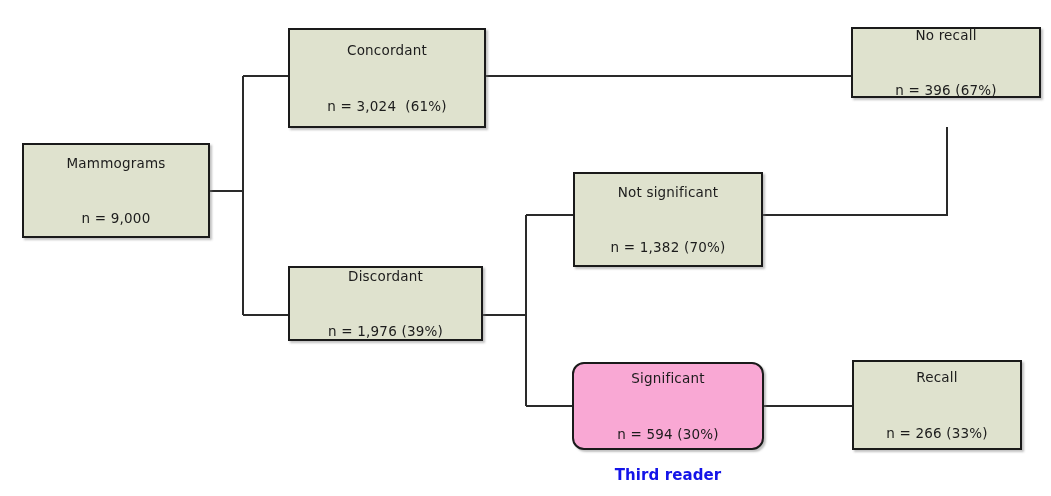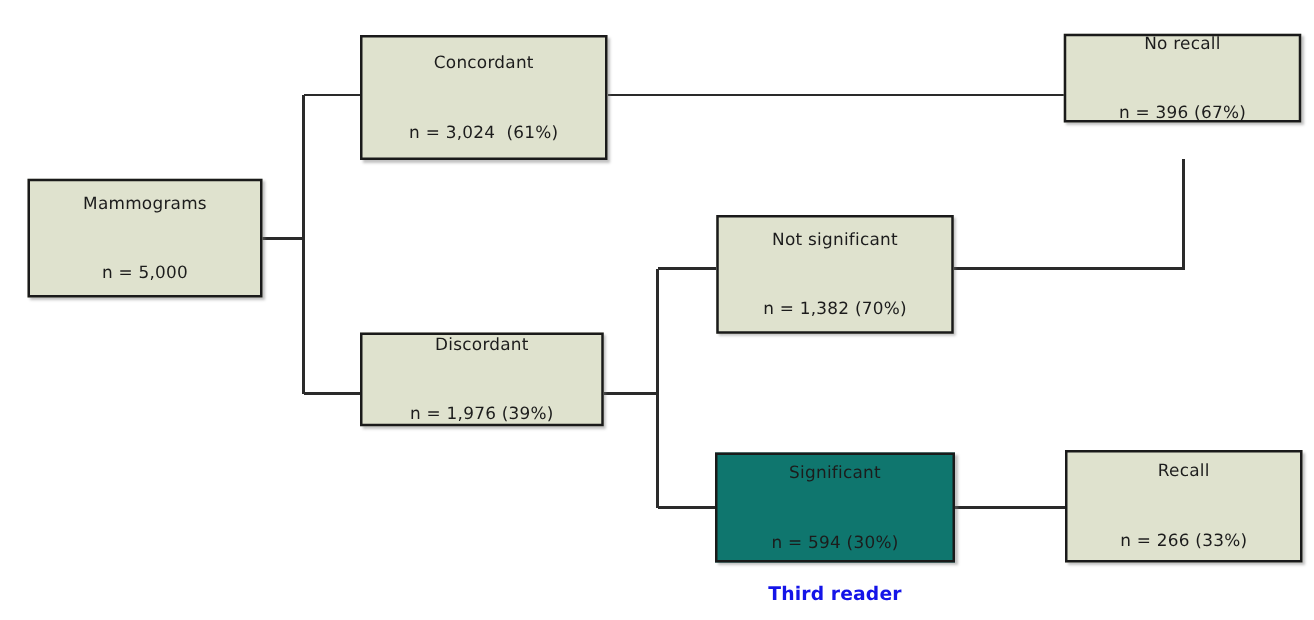--- a/index.html
+++ b/index.html
@@ -33,21 +33,22 @@
     background: #dfe2ce;
     display: flex;
     flex-direction: column;
     align-items: center;
     justify-content: center;
     box-shadow: 2px 2px 2px rgba(120,120,120,0.45);
     z-index: 2;
     gap: 32px;
   }
   .node.accent {
-    background: #0f766e;
+    background: #f9a8d4;
+    border-radius: 12px;
   }
   .node .line1,
   .node .line2 {
     color: #1c1c1c;
     font-size: 13.5px;
     line-height: 1.05;
     letter-spacing: 0.2px;
     white-space: pre;
     text-align: center;
   }
@@ -86,21 +87,21 @@
       <path d="M 526 406 L 572 406"></path>
 
       <path d="M 763 215 L 947 215 L 947 127"></path>
 
       <path d="M 764 406 L 852 406"></path>
     </g>
   </svg>
 
   <div class="node" style="left:22px; top:143px; width:188px; height:95px;">
     <div class="line1">Mammograms</div>
-    <div class="line2">n = 5,000</div>
+    <div class="line2">n = 9,000</div>
   </div>
 
   <div class="node" style="left:288px; top:28px; width:198px; height:100px;">
     <div class="line1">Concordant</div>
     <div class="line2">n = 3,024  (61%)</div>
   </div>
 
   <div class="node" style="left:851px; top:27px; width:190px; height:71px;">
     <div class="line1">No recall</div>
     <div class="line2">n = 396 (67%)</div>
@@ -114,20 +115,20 @@
   <div class="node" style="left:288px; top:266px; width:195px; height:75px;">
     <div class="line1">Discordant</div>
     <div class="line2">n = 1,976 (39%)</div>
   </div>
 
   <div class="node accent" style="left:572px; top:362px; width:192px; height:88px;">
     <div class="line1">Significant</div>
     <div class="line2">n = 594 (30%)</div>
   </div>
 
-  <div class="node" style="left:852px; top:360px; width:190px; height:90px;">
+  <div class="node" style="left:852px; top:360px; width:170px; height:90px;">
     <div class="line1">Recall</div>
     <div class="line2">n = 266 (33%)</div>
   </div>
 
   <div class="caption" style="left:572px; top:466px; width:192px;">Third reader</div>
 
 </div>
 
 </body></html>

